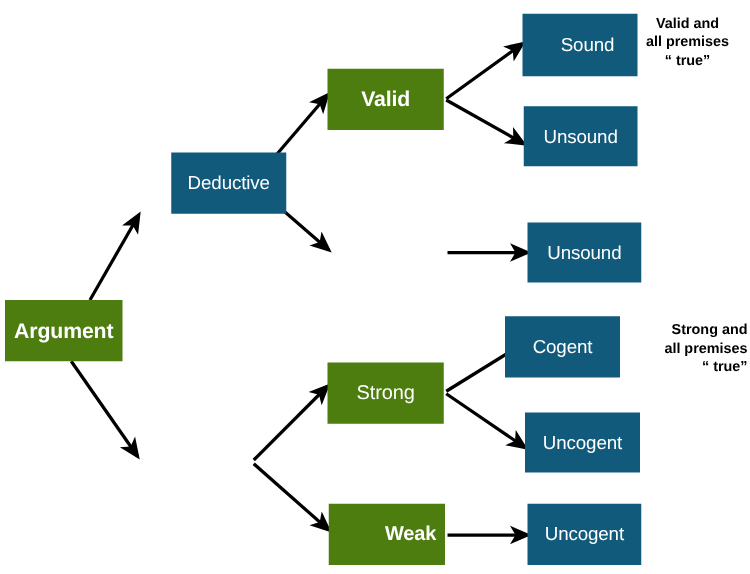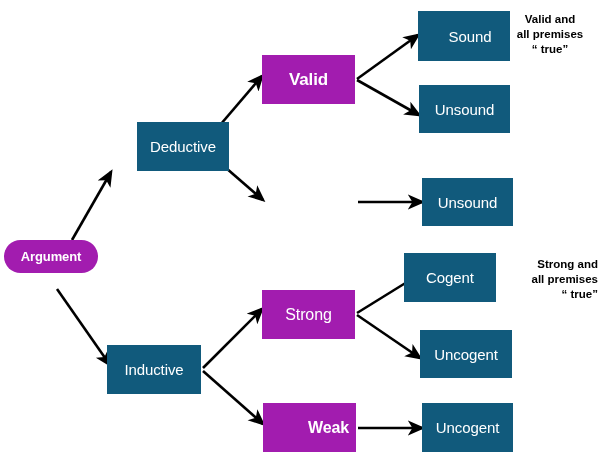--- a/index.html
+++ b/index.html
@@ -30,21 +30,21 @@
     display: flex;
     align-items: center;
     justify-content: center;
     box-sizing: border-box;
     color: #ffffff;
     font-family: "Liberation Sans", sans-serif;
     letter-spacing: -0.1px;
     line-height: 1;
     white-space: nowrap;
   }
-  .node-teal { background: #a21caf; }
+  .node-teal { background: #4d7c0f; }
   .node-navy { background: #115a7c; }
   .node-bold { font-weight: bold; }
   .node-reg  { font-weight: normal; }
 
   .annotation {
     position: absolute;
     color: #000000;
     font-family: "Liberation Sans", sans-serif;
     font-weight: bold;
     font-size: 11.5px;
@@ -73,31 +73,28 @@
       <line x1="357" y1="80" x2="419" y2="115"></line>
       <line x1="358" y1="202" x2="422" y2="202"></line>
       <line x1="203" y1="368" x2="262" y2="309"></line>
       <line x1="203" y1="371" x2="263" y2="424"></line>
       <line x1="357" y1="313" x2="420" y2="274"></line>
       <line x1="357" y1="315" x2="420" y2="358"></line>
       <line x1="358" y1="428" x2="422" y2="428"></line>
     </g>
   </svg>
 
-  <div class="node node-teal node-bold" style="left:4px;  top:240px; width:94px; height:33px; font-size:13px;border-radius:18px;">
+  <div class="node node-teal node-bold" style="left:4px;  top:240px; width:94px; height:49px; font-size:17px;">
     <span>Argument</span>
   </div>
 
   <div class="node node-navy node-reg" style="left:110px; top:122px; width:92px; height:49px; font-size:15px;margin-left:27px;">
     <span>Deductive</span>
   </div>
 
-  <div class="node node-navy node-reg" style="left:107px; top:345px; width:94px; height:49px; font-size:15px;">
-    <span>Inductive</span>
-  </div>
 
   <div class="node node-teal node-bold" style="left:262px; top:55px; width:93px; height:49px; font-size:17px;">
     <span>Valid</span>
   </div>
 
 
   <div class="node node-teal node-reg" style="left:262px; top:290px; width:93px; height:49px; font-size:16px;">
     <span>Strong</span>
   </div>
 

